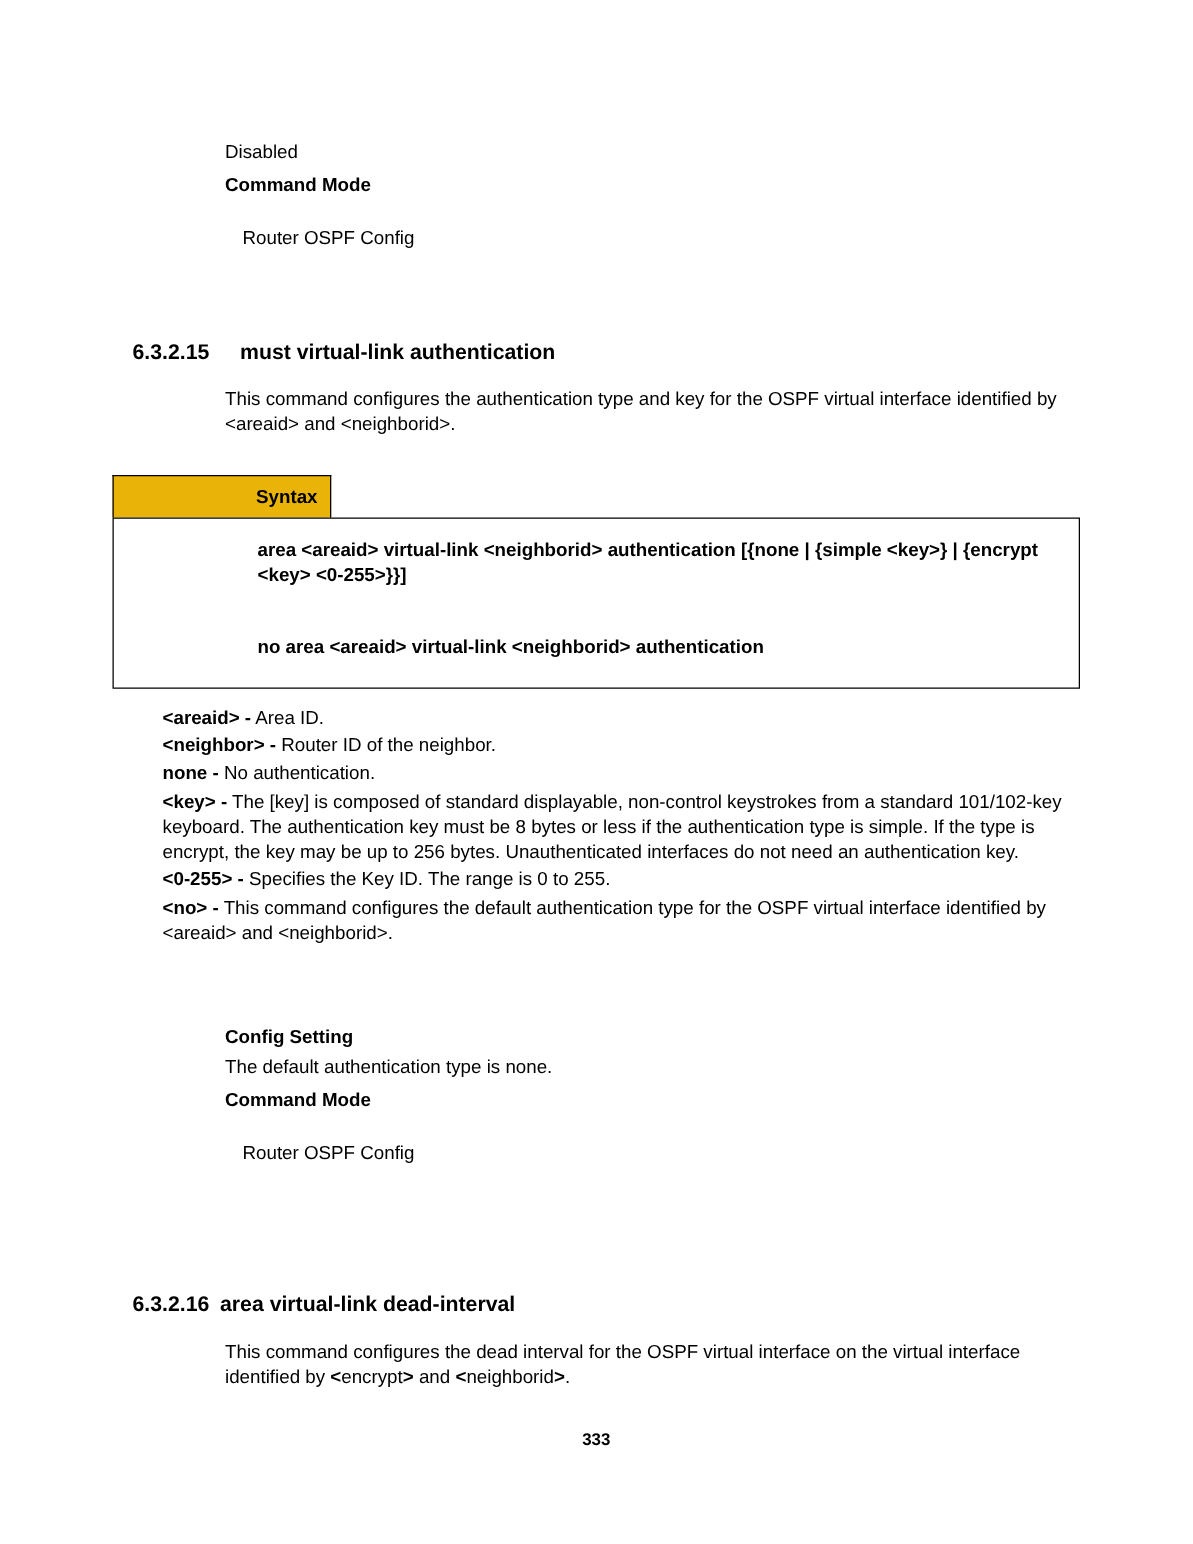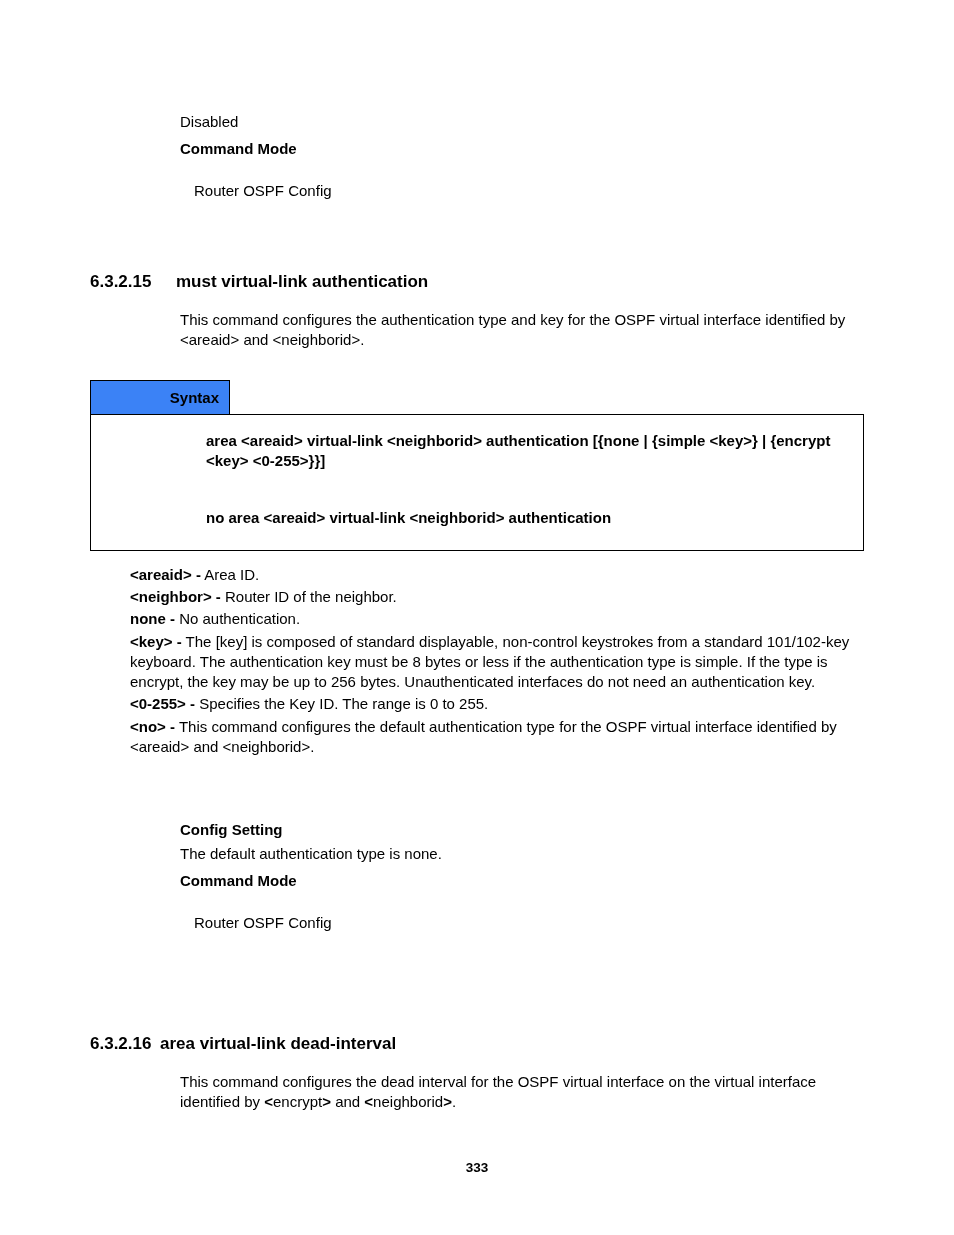--- a/index.html
+++ b/index.html
@@ -34,39 +34,40 @@
   }
   .section-heading {
     font-weight: bold;
     font-size: 17px;
     margin-top: 70px;
     margin-bottom: 18px;
   }
   .section-heading .num {
     display: inline-block;
     width: 86px;
+    margin-left: 16px;
   }
   .section-heading.tight .num {
     width: 70px;
   }
   .desc {
     margin-left: 90px;
     line-height: 1.35;
     margin-bottom: 30px;
   }
   .syntax-wrap {
     margin-top: 10px;
     margin-bottom: 14px;
   }
   .syntax-tab {
     box-sizing: border-box;
-    width: 140px;
+    width: 175px;
     border: 1px solid #000;
     border-bottom: none;
-    background: #3b82f6;
+    background: #eab308;
     font-weight: bold;
     padding: 8px 10px 8px 10px;
     text-align: right;
     margin-left: 0;
   }
   .syntax-box {
     box-sizing: border-box;
     border: 1px solid #000;
     padding: 16px 20px 16px 115px;
     line-height: 1.35;
@@ -86,21 +87,21 @@
     margin: 0 0 2px 0;
   }
   .params b {
     font-weight: bold;
   }
   .spacer-lg {
     height: 54px;
   }
   .page-number {
     position: absolute;
-    bottom: 60px;
+    bottom: 76px;
     left: 0;
     width: 100%;
     text-align: center;
     font-weight: bold;
     font-size: 13.5px;
   }
 </style>
 </head>
 <body>
 

